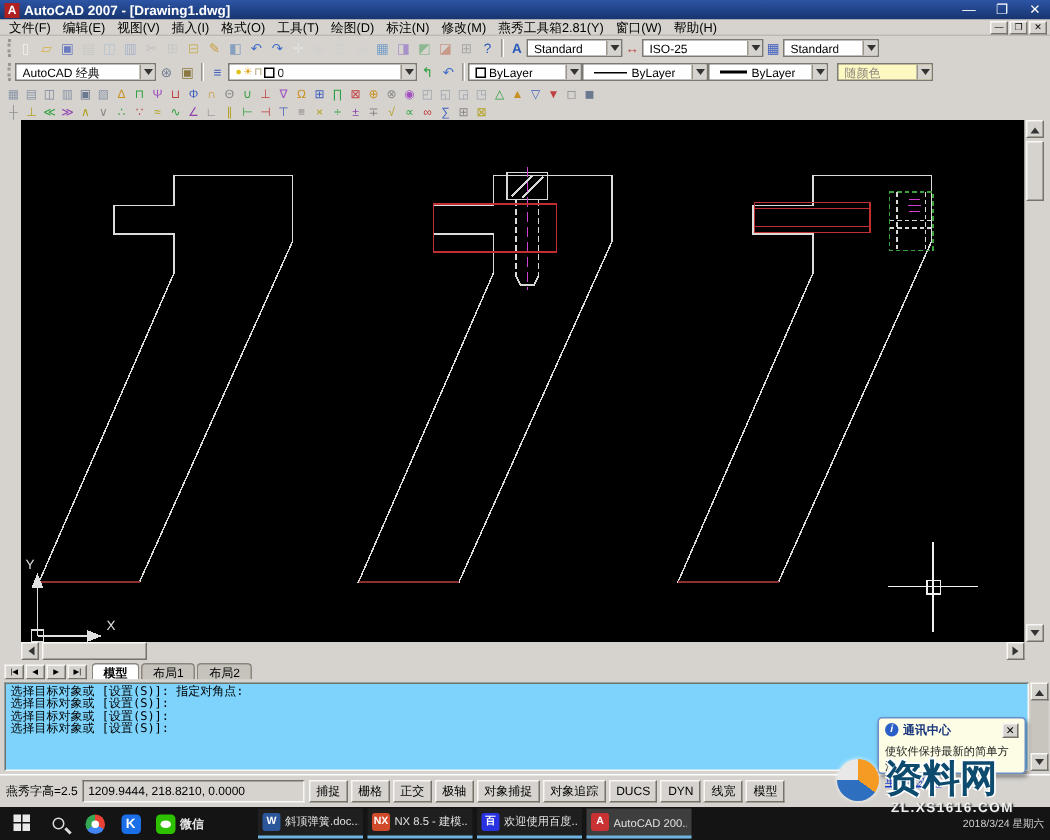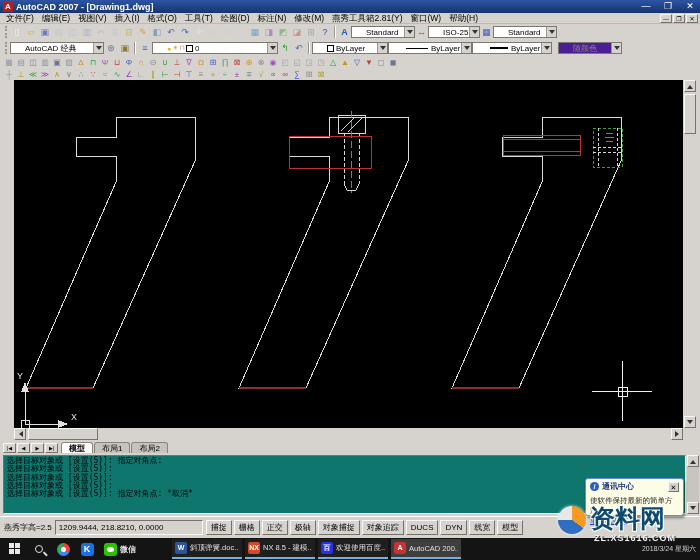--- a/index.html
+++ b/index.html
@@ -32,26 +32,26 @@
   #row1 { top:24px; height:16px; padding-left:3px; }
   #row2 { top:40px; height:16px; padding-left:3px; }
   #row3 { top:56px; height:12px; padding-left:3px; }
   #row4 { top:68px; height:12px; padding-left:3px; }
   .tbi { width:14px; height:13px; font-size:9px; line-height:13px; text-align:center; flex:0 0 auto; }
   .tbs { width:12px; height:11px; font-size:8px; line-height:11px; text-align:center; flex:0 0 auto; }
   .tsep { width:2px; height:12px; border-left:1px solid #9a968e; border-right:1px solid #fff; margin:0 2px; flex:0 0 auto; }
   .grip { width:3px; height:12px; border-left:2px dotted #9a968e; margin:0 2px; flex:0 0 auto; }
 
   .combo { height:12px; background:#fff; border:1px solid #7a7a72; display:flex;
-    align-items:center; font-size:8px; padding-left:14px; flex:0 0 auto; overflow:hidden; }
+    align-items:center; font-size:8px; padding-left:4px; flex:0 0 auto; overflow:hidden; }
   .combo .cbtxt { white-space:nowrap; overflow:hidden; }
   .combo .cbarr { margin-left:auto; width:10px; align-self:stretch; background:#d6d3ce;
     border-left:1px solid #9a968e; display:flex; align-items:center; justify-content:center; flex:0 0 auto;}
   .combo .cbarr i { width:0; height:0; border:3px solid transparent; border-top:4px solid #333; margin-top:3px; }
-  .combo.disabled { background:#4c1d95; color:#8a867e; }
+  .combo.disabled { background:#fef9c3; color:#8a867e; }
   .cicon { width:13px; height:12px; font-size:9px; line-height:12px; text-align:center; flex:0 0 auto; }
 
   .chipw { width:7px; height:7px; background:#fff; border:1px solid #000; margin-right:2px; flex:0 0 auto;}
   .ltline { width:22px; height:1px; background:#000; margin:0 3px; flex:0 0 auto;}
   .lwline { width:18px; height:2px; background:#000; margin:0 3px; flex:0 0 auto;}
   .lico { font-size:7px; margin-right:1px; }
 
   
   #canvas { left:14px; top:80px; width:669px; height:348px; background:#000; }
   #vscroll { left:683px; top:80px; width:14px; height:348px; background:#d6d3ce; }
@@ -68,21 +68,21 @@
   
   #tabsrow { left:0; top:441px; width:700px; height:12px; background:#d6d3ce;
     display:flex; align-items:flex-end; padding-left:3px; }
   .tnav { width:13px; height:10px; font-size:5px; line-height:9px; text-align:center; margin-right:1px; flex:0 0 auto;}
   .tab { padding:0 7px; height:11px; line-height:11px; font-size:8px; background:#c6c3bc;
     border:1px solid #8a867e; border-bottom:none; border-radius:3px 3px 0 0; margin-right:1px; flex:0 0 auto;}
   .tab.active { background:#fff; font-weight:bold; }
 
   
   #cmdwin { left:0; top:453px; width:700px; height:63px; background:#d6d3ce; padding:2px; }
-  #cmdtext { position:absolute; left:3px; top:2px; width:683px; height:59px; background:#0f766e;
+  #cmdtext { position:absolute; left:3px; top:2px; width:683px; height:59px; background:#7dd3fc;
     border:1px solid; border-color:#75726b #f8f7f4 #f8f7f4 #75726b;
     font-family:"DejaVu Sans Mono", monospace; font-size:8px; line-height:8.3px; padding:1px 3px; overflow:hidden; }
   #cmdscroll { position:absolute; right:1px; top:2px; width:12px; height:59px; background:#c8c5be; }
 
   
   #statusbar { left:0; top:516px; width:700px; height:22px; background:#d6d3ce;
     display:flex; align-items:center; padding:0 4px; gap:3px; border-top:1px solid #fff; }
   #coords { width:148px; height:15px; font-size:8px; line-height:13px; padding:0 3px; background:#d6d3ce; }
   .stog { height:15px; font-size:8px; line-height:13px; padding:0 4px; white-space:nowrap; }
 
@@ -200,21 +200,21 @@
     </span>
   <span class="tsep"></span>
   <span class="cicon" style="color:#2a58b8;font-weight:bold;">A</span>
   <span class="combo" style="width:64px;">
     <span class="cbtxt">Standard</span>
     <span class="cbarr">
         <i></i>
       </span>
   </span>
   <span class="cicon" style="color:#c04040;">↔</span>
-  <span class="combo" style="width:52px;">
+  <span class="combo" style="width:81px;">
     <span class="cbtxt">ISO-25</span>
     <span class="cbarr">
         <i></i>
       </span>
   </span>
   <span class="cicon" style="color:#4060c0;">▦</span>
   <span class="combo" style="width:64px;">
     <span class="cbtxt">Standard</span>
     <span class="cbarr">
         <i></i>
@@ -439,21 +439,20 @@
     </span>
 </div>
 
 <div id="cmdwin" class="abs">
   <div id="cmdtext">
 
   <div class="cmdline">选择目标对象或 [设置(S)]: 指定对角点:</div>
       <div class="cmdline">选择目标对象或 [设置(S)]:</div>
       <div class="cmdline">选择目标对象或 [设置(S)]:</div>
       <div class="cmdline">选择目标对象或 [设置(S)]:</div>
-      <div class="cmdline">选择目标对象或 [设置(S)]: 指定对角点: *取消*</div>
     </div>
   <div id="cmdscroll">
     <span class="sbtn bev-out" style="left:0;top:0;width:12px;height:12px;">
         <i class="tri-up"></i>
       </span>
     <span class="sbtn bev-out" style="left:0;bottom:0;width:12px;height:12px;">
         <i class="tri-down"></i>
       </span>
   </div>
 </div>

